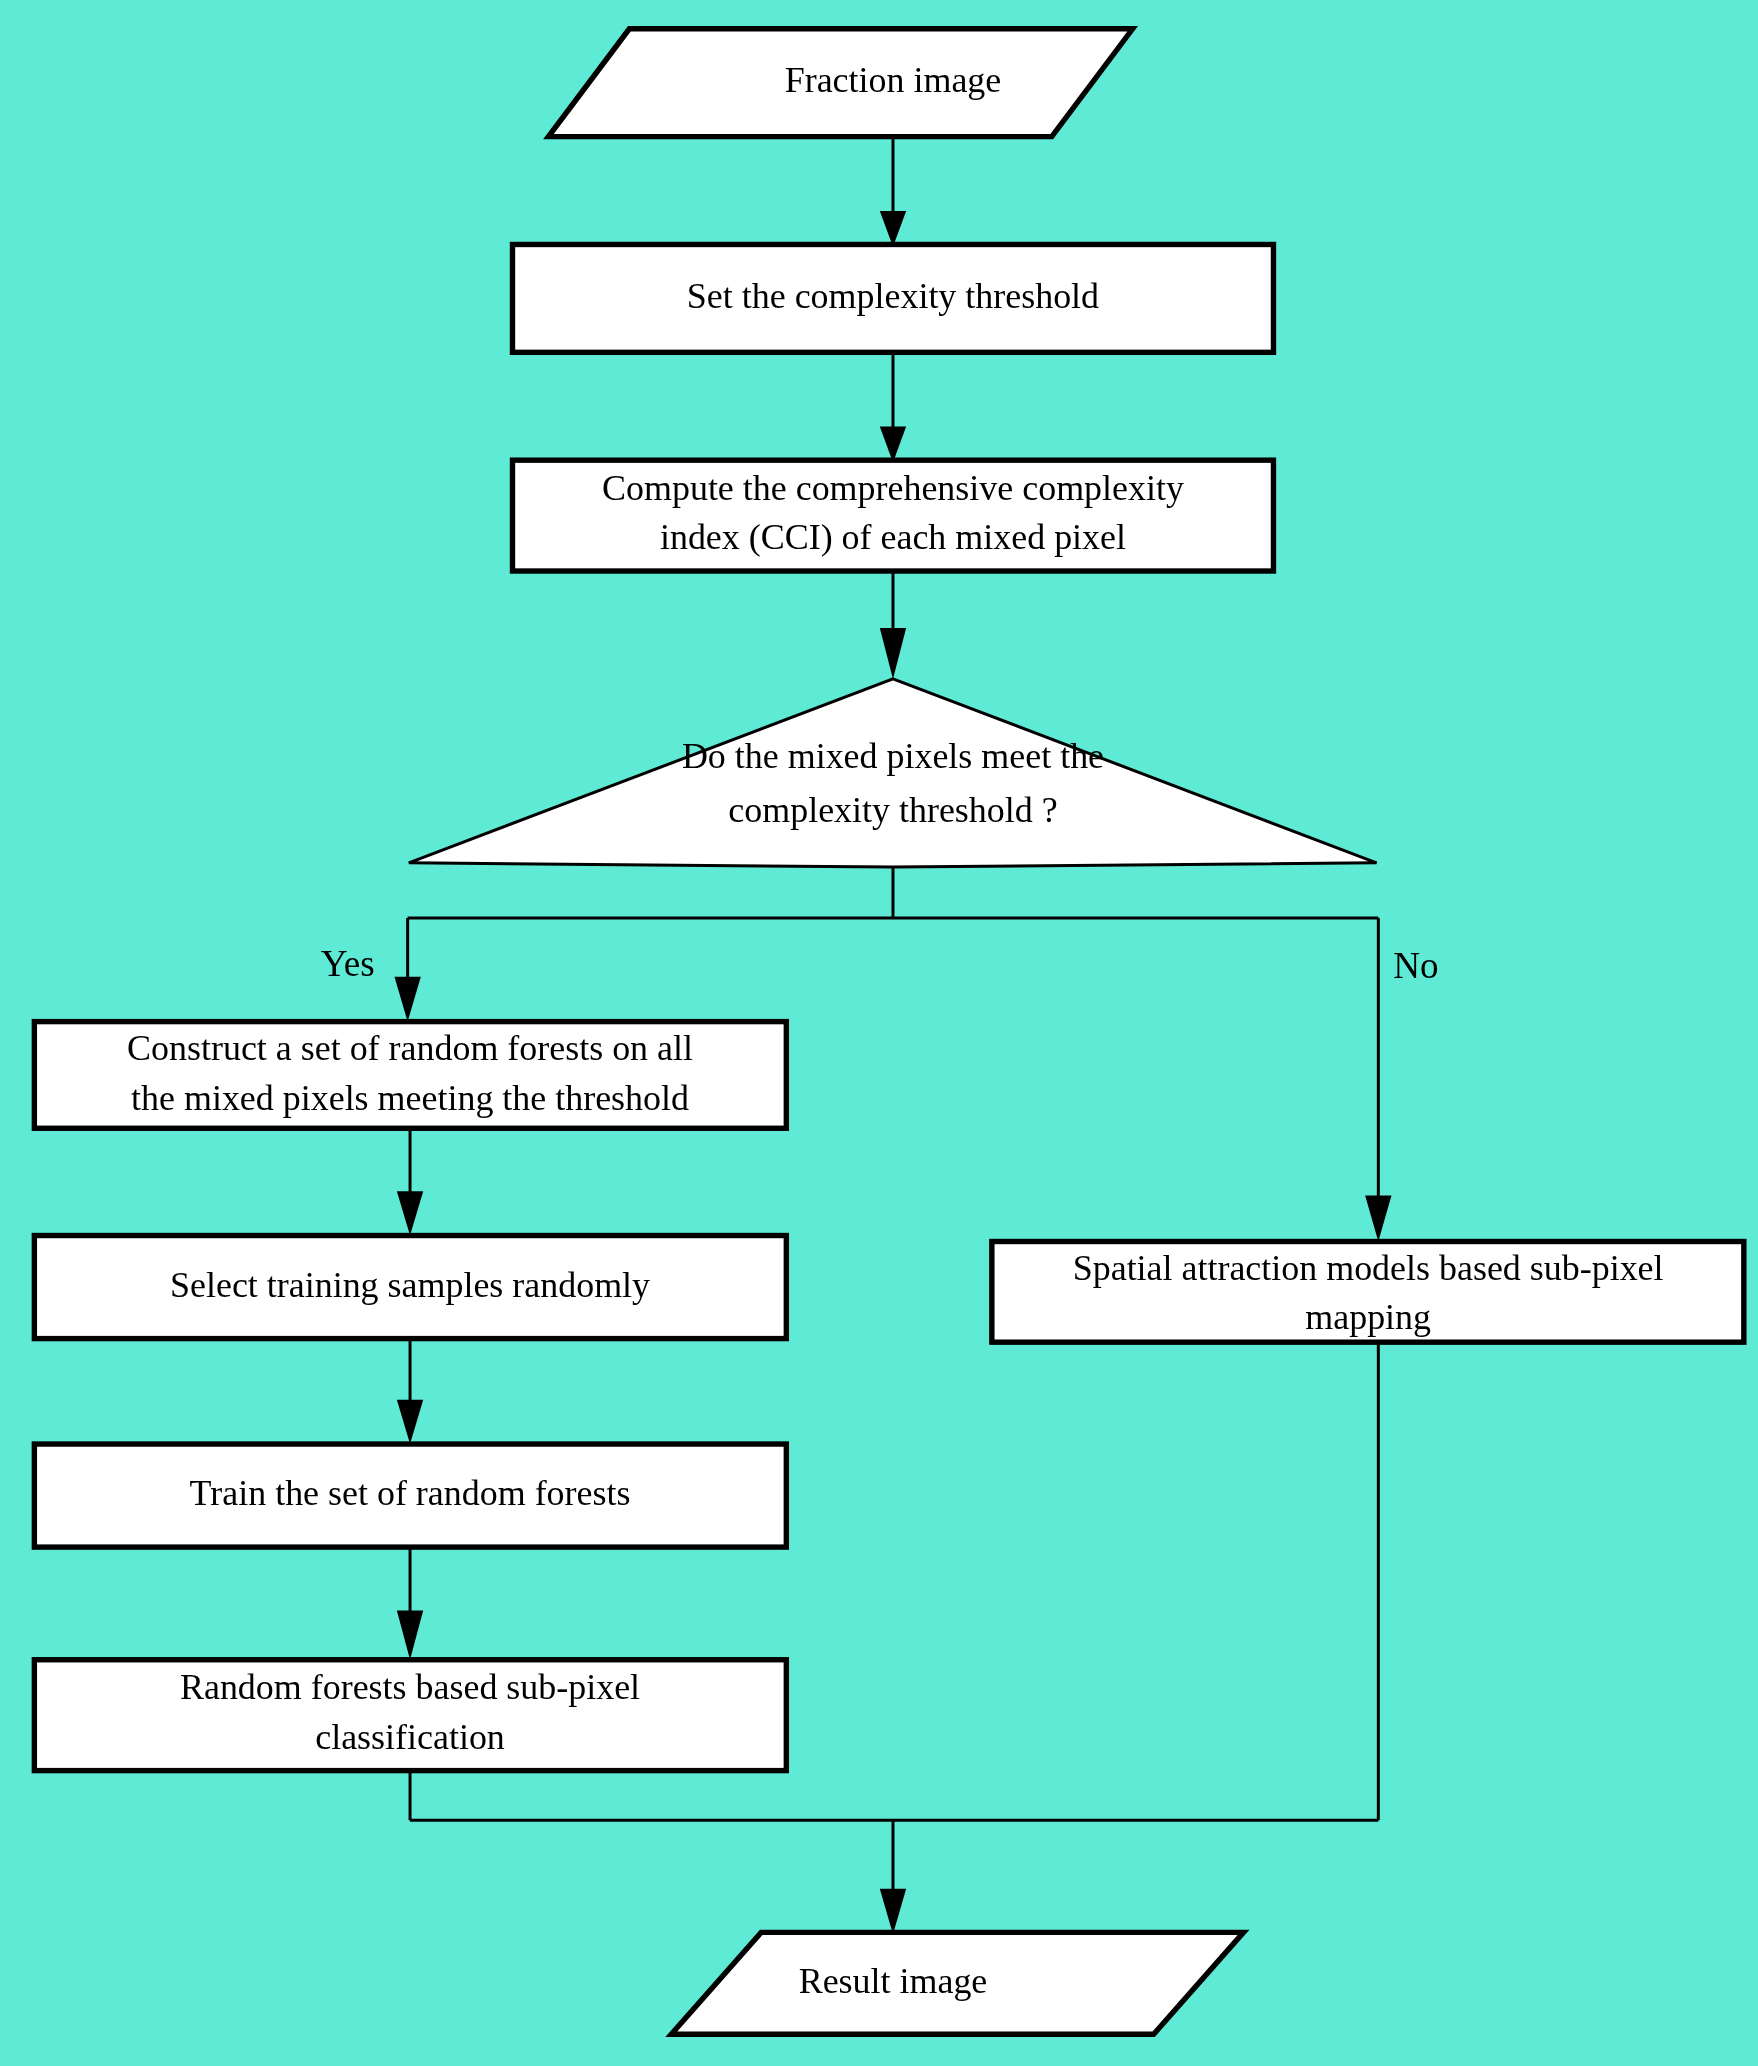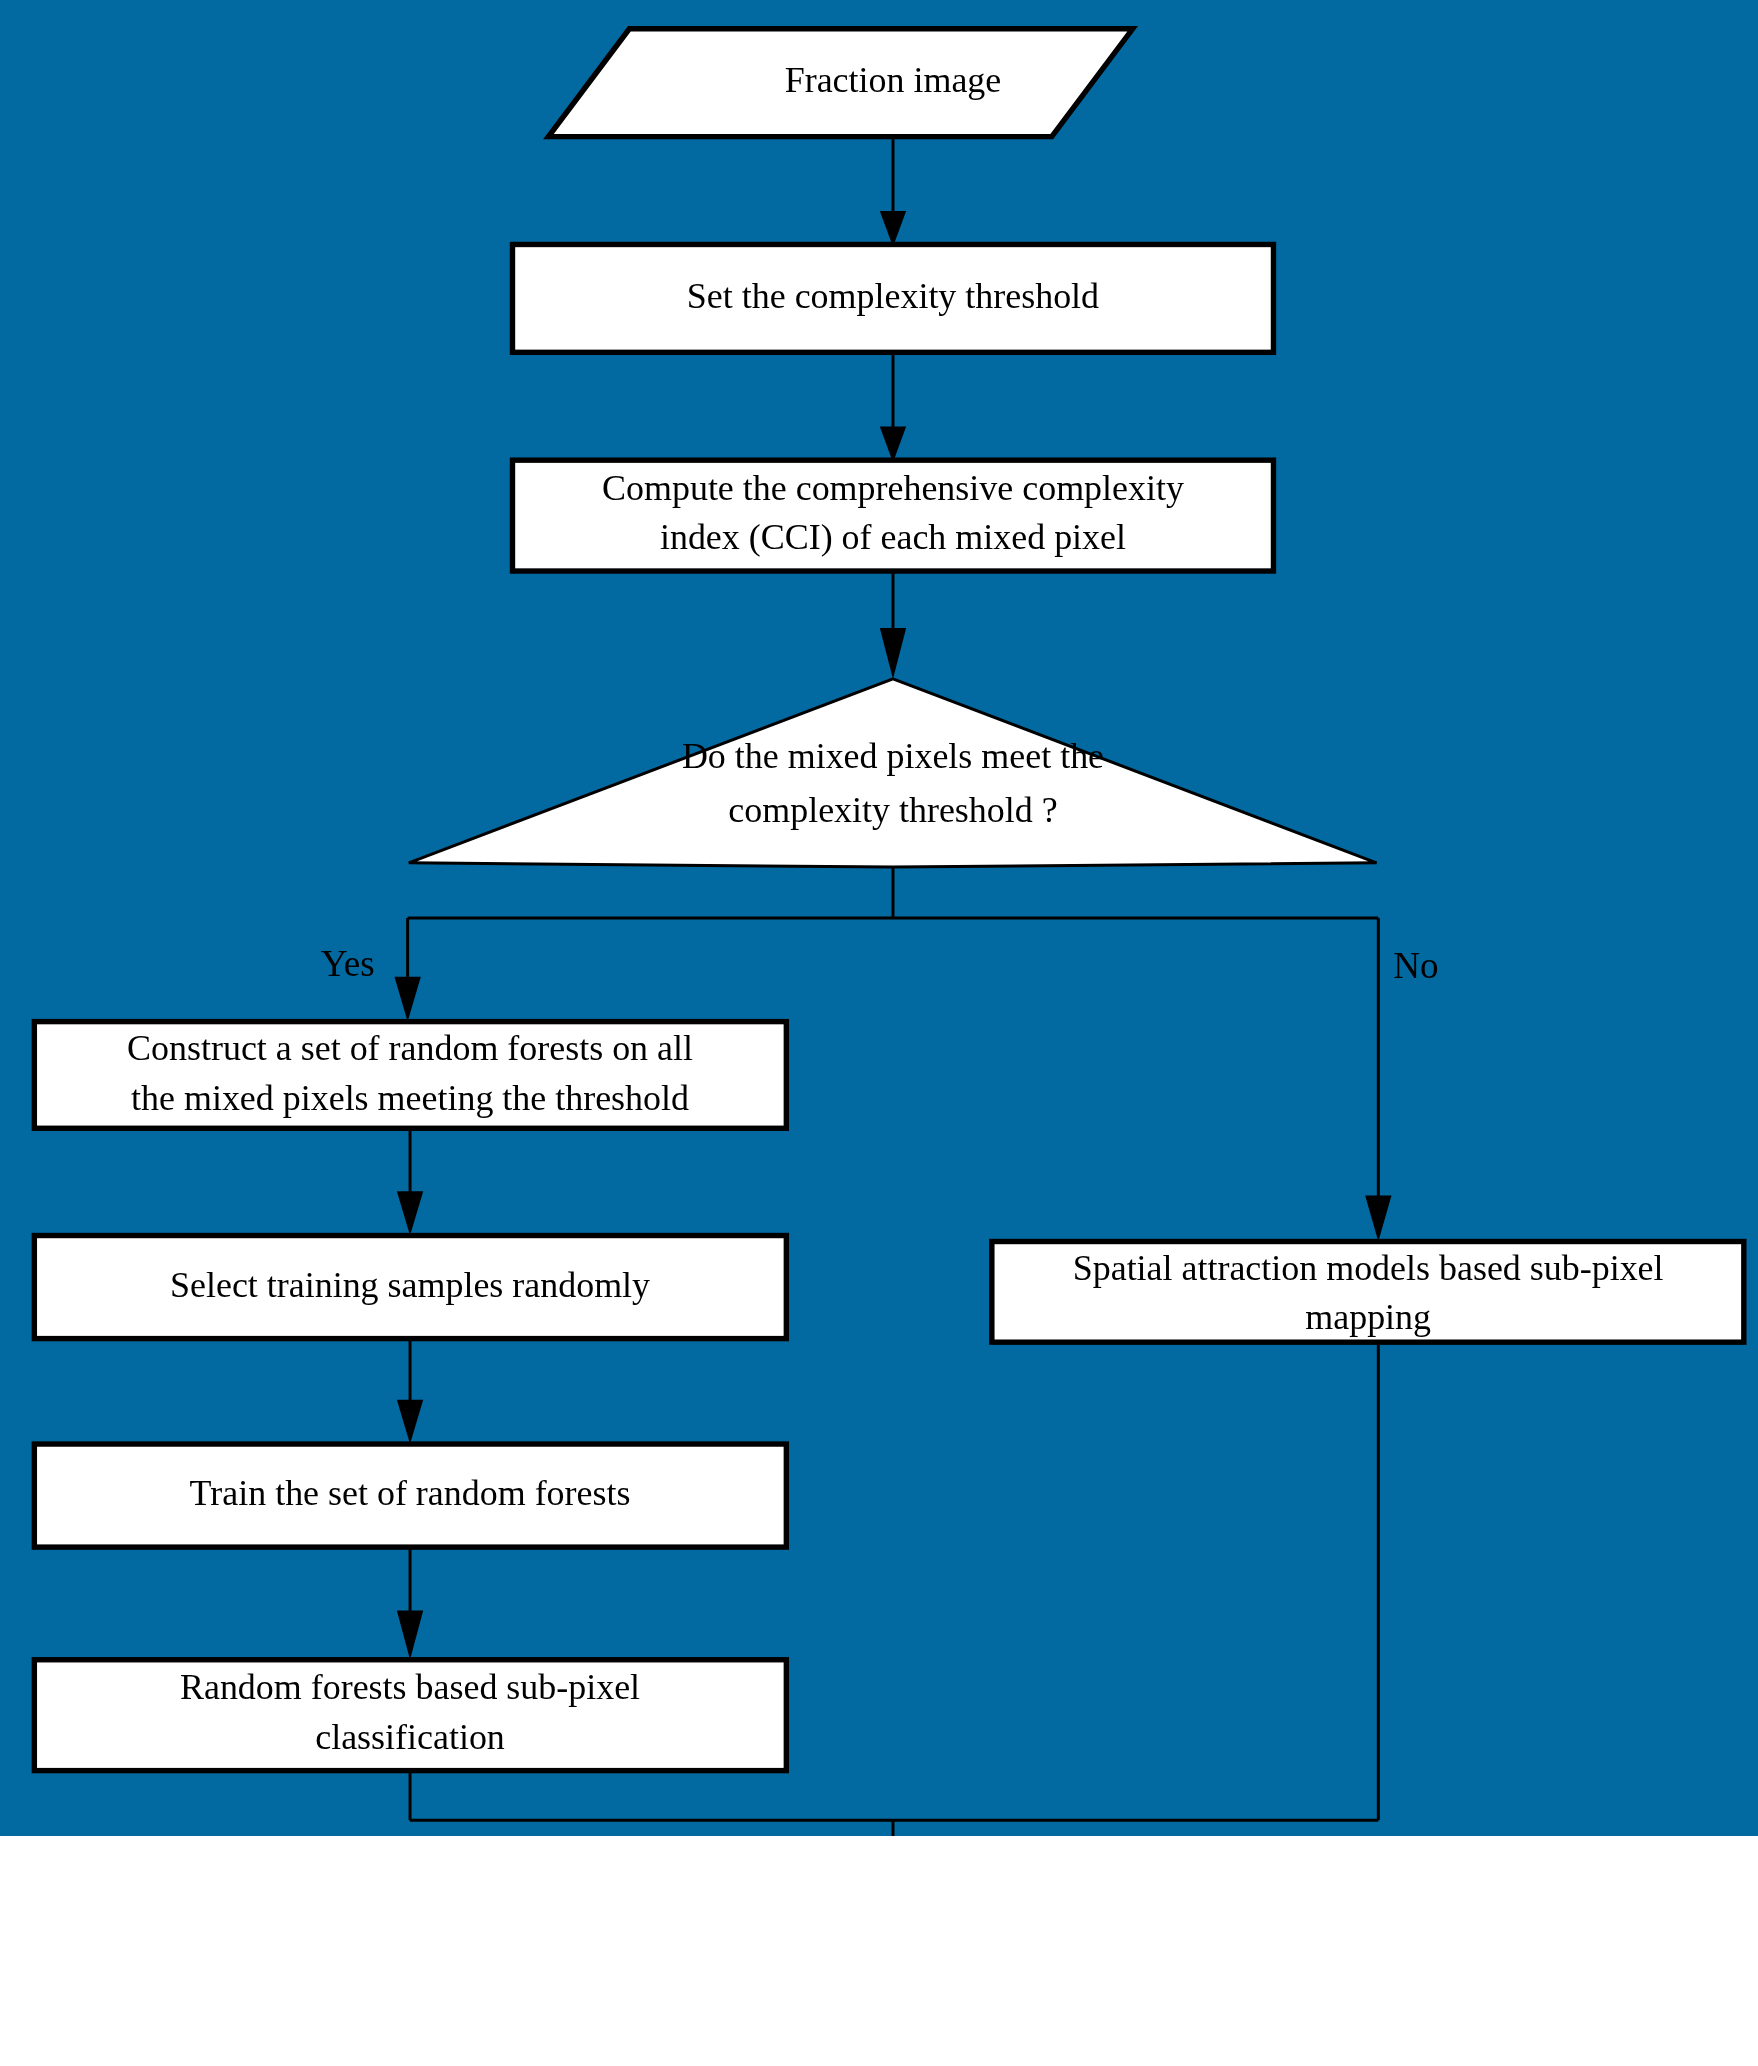--- a/index.html
+++ b/index.html
@@ -4,22 +4,22 @@
 <title>Flowchart</title>
 <style>
   html, body {
     margin: 0;
     padding: 0;
     background: #ffffff;
   }
   #page {
     position: relative;
     width: 1759px;
-    height: 1836px;
-    background: #0369a1;
+    height: 2066px;
+    background: #5eead4;
     overflow: hidden;
     font-family: "Liberation Serif", "DejaVu Serif", serif;
   }
   svg#flow {
     position: absolute;
     left: 0;
     top: 0;
     width: 1759px;
     height: 2066px;
     display: block;

